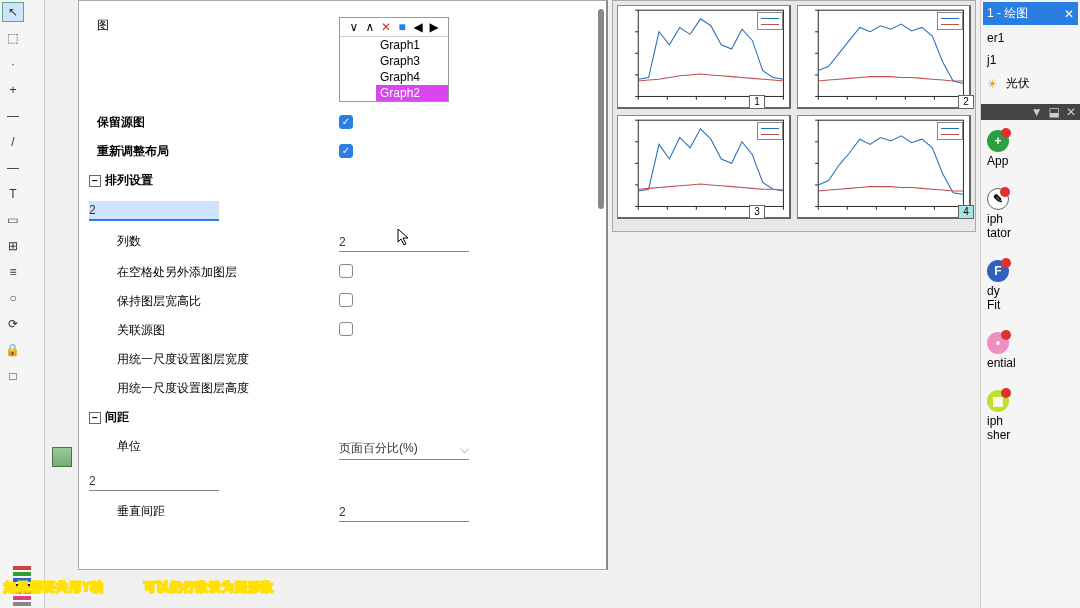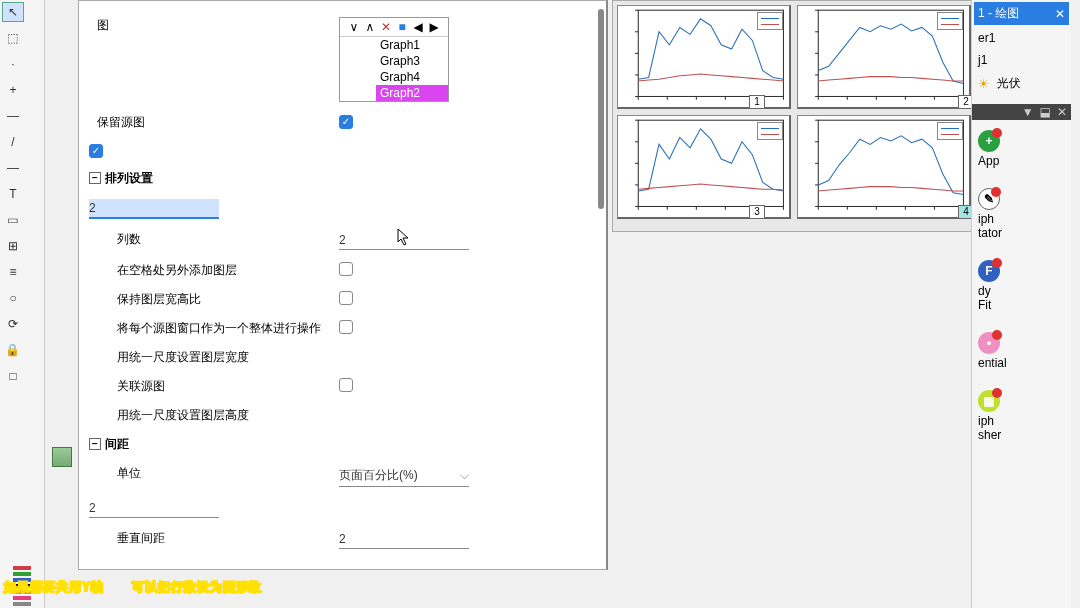--- a/index.html
+++ b/index.html
@@ -72,21 +72,21 @@
     display: flex;
     align-items: flex-start;
     padding: 6px 0;
   }
   .field-label {
     width: 250px;
     color: #000;
     padding-left: 28px;
   }
   .field-label.short { padding-left: 8px; }
-  .field-label.bold { font-weight: normal; color:#000; padding-left:8px; }
+  .field-label.bold { font-weight: bold; color:#000; padding-left:8px; }
   .field-value {
     flex: 1;
   }
   .listbox {
     width: 110px;
     border: 1px solid #999;
     background: #fff;
     font-family: monospace;
   }
   .listbox-toolbar {
@@ -193,21 +193,21 @@
     border:1px solid #888;
     background:#fff;
   }
   .legend-box::before,.legend-box::after{
     content:""; position:absolute; left:3px; width:18px; height:1px;
   }
   .legend-box::before{ top:5px; background:#1e6fbf; }
   .legend-box::after{ top:11px; background:#c05050; }
   .right-sidebar {
     position: absolute;
-    right: 9px;
+    right: 0;
     top: 0;
     width: 100px;
     height: 100%;
     background: #f5f5f5;
     border-left: 1px solid #ccc;
     display:flex;
     flex-direction:column;
     font-size:11px;
   }
   .right-header-tab{
@@ -223,21 +223,21 @@
   .app-icon{ width:22px; height:22px; border-radius:11px; display:flex; align-items:center; justify-content:center; color:#fff; font-weight:bold; position:relative;}
   .red-dot{ position:absolute; top:-2px; right:-2px; width:10px; height:10px; background:#e03030; border-radius:50%; }
   .caption-bar {
     position: absolute;
     left: 0;
     bottom: 0;
     width: 100%;
     height: 42px;
     display:flex;
     align-items:center;
-    gap:28px;
+    gap:40px;
     padding: 2px 4px;
     font-size: 34px;
     font-weight: 900;
     color: #0f172a;
     -webkit-text-stroke: 2px #ffe000;
     text-stroke: 2px #ffe000;
     letter-spacing: 1px;
     white-space: nowrap;
     overflow:hidden;
   }
@@ -314,20 +314,21 @@
         </div>
       </div>
     </div>
 
     <div class="field-row">
       <div class="field-label bold">保留源图</div>
       <div class="field-value"><span class="checkbox checked">✓</span></div>
     </div>
 
     <div class="field-row">
+      <div class="field-label bold">重新调整布局</div>
       <div class="field-value"><span class="checkbox checked">✓</span></div>
     </div>
 
     <div class="section-header">
       <span class="expander">−</span>
       <span>排列设置</span>
     </div>
 
     <div class="field-row">
       <div class="field-value"><input class="num-input focused" value="2" style=""></div>
@@ -341,33 +342,29 @@
     <div class="field-row">
       <div class="field-label">在空格处另外添加图层</div>
       <div class="field-value"><span class="checkbox"></span></div>
     </div>
 
     <div class="field-row">
       <div class="field-label">保持图层宽高比</div>
       <div class="field-value"><span class="checkbox"></span></div>
     </div>
 
-    <div class="field-row">
-      <div class="field-label">将每个源图窗口作为一个整体进行操作</div>
+
+    <div class="field-row">
+      <div class="field-label">关联源图</div>
       <div class="field-value"><span class="checkbox"></span></div>
     </div>
 
     <div class="field-row">
       <div class="field-label">用统一尺度设置图层宽度</div>
       <div class="field-value"></div>
-    </div>
-
-    <div class="field-row">
-      <div class="field-label">关联源图</div>
-      <div class="field-value"><span class="checkbox"></span></div>
     </div>
 
     <div class="field-row">
       <div class="field-label">用统一尺度设置图层高度</div>
       <div class="field-value"></div>
     </div>
 
 
     <div class="section-header">
       <span class="expander">−</span>

